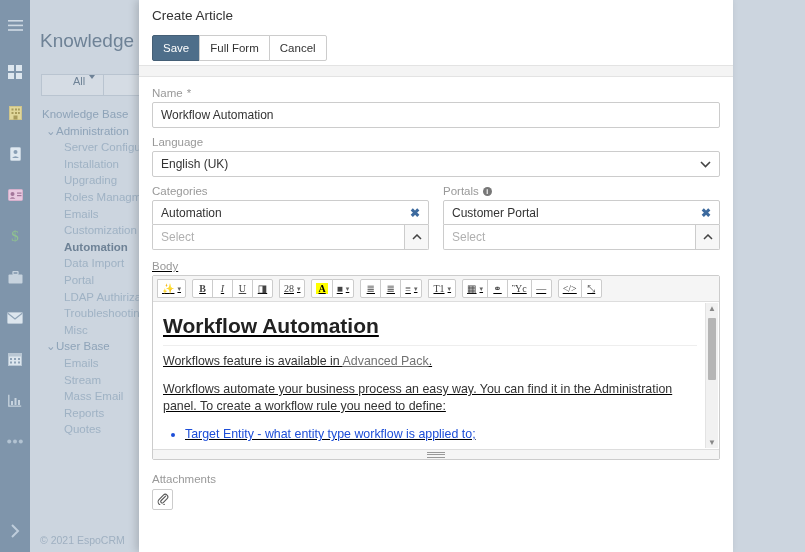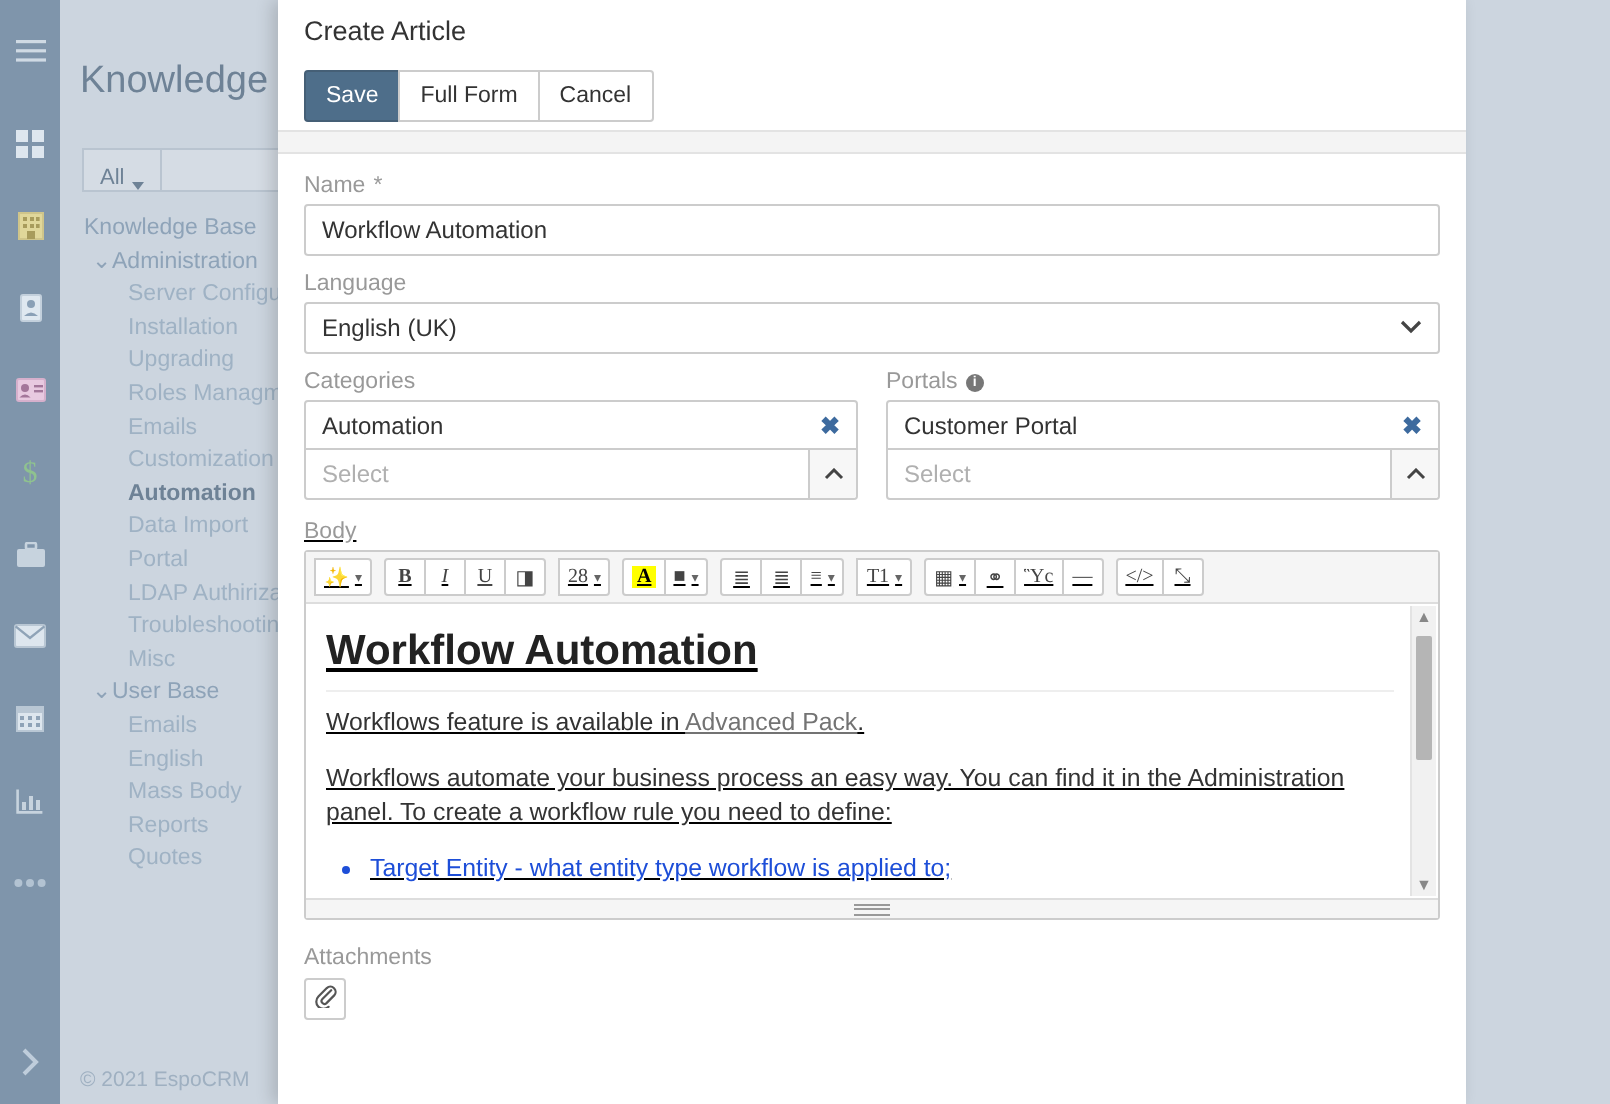--- a/index.html
+++ b/index.html
@@ -34,22 +34,22 @@
   .bg-title {
     position:absolute; left:40px; top:30px;
     font-size:19px; color:#6e8296; font-weight:400; white-space:nowrap;
   }
   .bg-searchbar {
     position:absolute; left:41px; top:74px;
     height:22px; display:flex; align-items:stretch;
     border:1px solid #b9c4d0; background:#d5dce4;
   }
   .bg-all {
-    padding:0 8px; display:flex; align-items:flex-end; gap:4px;
-    font-size:11px; color:#6e8296; border-right:1px solid #b9c4d0;
+    padding:0 8px; display:flex; align-items:flex-start; gap:4px;
+    font-size:11px; color:#6e8296; border-right:1px solid #b9c4d0;margin-left:23px;
   }
   .caret-d { width:0;height:0;border-left:3px solid transparent;border-right:3px solid transparent;border-top:4px solid #6e8296; }
   .bg-searchfield { width:120px; }
 
   .bg-nav { position:absolute; left:42px; top:106px; width:110px; }
   .nav-row {
     font-size:11.5px; color:#8ea3b8; line-height:16.6px;
     white-space:nowrap; overflow:hidden;
   }
   .nav-row.root { color:#8ea3b8; padding-left:0; }
@@ -319,22 +319,22 @@
         <div class="nav-row child"><span>Emails</span></div>
         <div class="nav-row child"><span>Customization</span></div>
         <div class="nav-row child active"><span>Automation</span></div>
         <div class="nav-row child"><span>Data Import</span></div>
         <div class="nav-row child"><span>Portal</span></div>
         <div class="nav-row child"><span>LDAP Authirizat</span></div>
         <div class="nav-row child"><span>Troubleshooting</span></div>
         <div class="nav-row child"><span>Misc</span></div>
         <div class="nav-row group"><span class="nav-chev">⌄</span><span>User Base</span></div>
         <div class="nav-row child"><span>Emails</span></div>
-        <div class="nav-row child"><span>English</span></div>
-        <div class="nav-row child"><span>Mass Body</span></div>
+        <div class="nav-row child"><span>Stream</span></div>
+        <div class="nav-row child"><span>Mass Email</span></div>
         <div class="nav-row child"><span>Reports</span></div>
         <div class="nav-row child"><span>Quotes</span></div>
       </div>
 
     <div class="bg-footer">© 2021 EspoCRM</div>
   </div>
 
   <div class="modal">
 
     <div class="modal-header">

